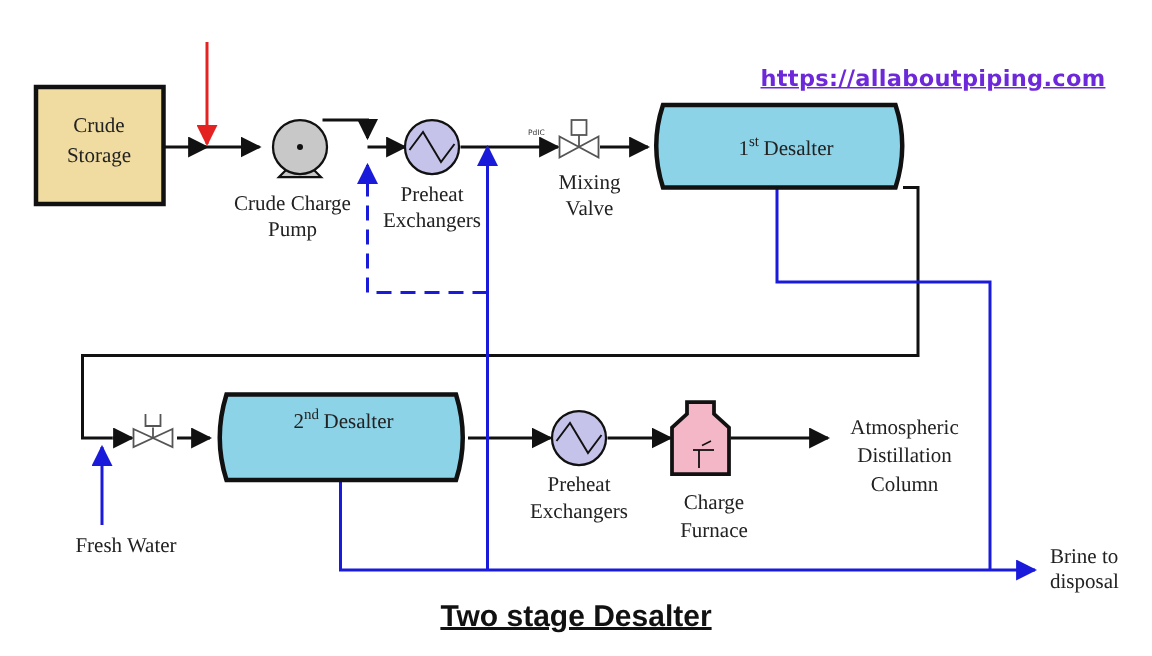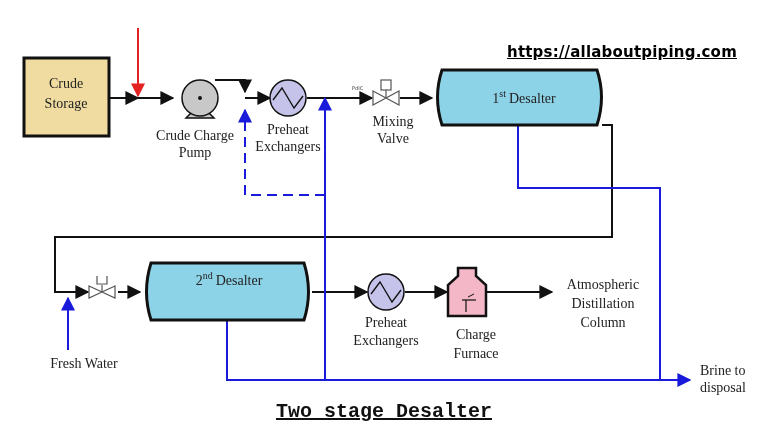--- a/index.html
+++ b/index.html
@@ -1,20 +1,20 @@
 <!DOCTYPE html>
 <html><head>
 <meta charset="utf-8">
 <style>
   html, body { margin: 0; padding: 0; background: #ffffff; }
   body { width: 768px; height: 437px; position: relative; overflow: hidden; font-family: "Liberation Serif", serif; }
   svg { position: absolute; left: 0; top: 0; }
   .lbl { font-family: "Liberation Serif", serif; font-size: 14px; fill: #222; }
-  .url { position: absolute; left: 507px; top: 43px; font-family: "DejaVu Sans", sans-serif; font-size: 15px; font-weight: bold; color: #000000; text-decoration: underline; letter-spacing: 0.2px; }
-  .title { position: absolute; left: 0; width: 768px; top: 400px; text-align: center; font-family: Liberation Mono, monospace; font-size: 20px; font-weight: bold; color: #111; text-decoration: underline; }
+  .url { position: absolute; left: 507px; top: 43px; font-family: "DejaVu Sans", sans-serif; font-size: 15px; font-weight: bold; color: #6d28d9; text-decoration: underline; letter-spacing: 0.2px; }
+  .title { position: absolute; left: 0; width: 768px; top: 400px; text-align: center; font-family: Liberation Sans, sans-serif; font-size: 20px; font-weight: bold; color: #111; text-decoration: underline; }
 </style>
 </head>
 <body>
 
 <svg width="768" height="437" viewBox="0 0 768 437">
   <defs>
     <marker id="ab" viewBox="0 0 10 10" refX="9" refY="5" markerWidth="7" markerHeight="7" orient="auto">
       <path d="M0,0 L10,5 L0,10 z" fill="#111"></path>
     </marker>
     <marker id="ablue" viewBox="0 0 10 10" refX="9" refY="5" markerWidth="7" markerHeight="7" orient="auto">

